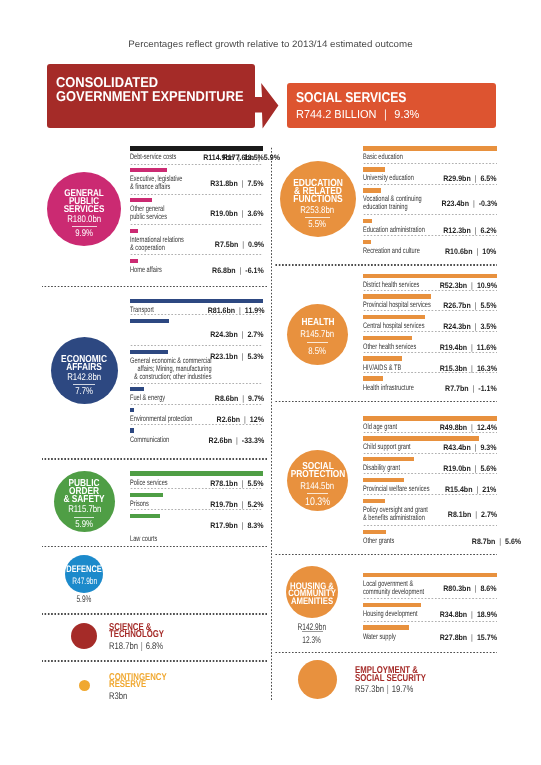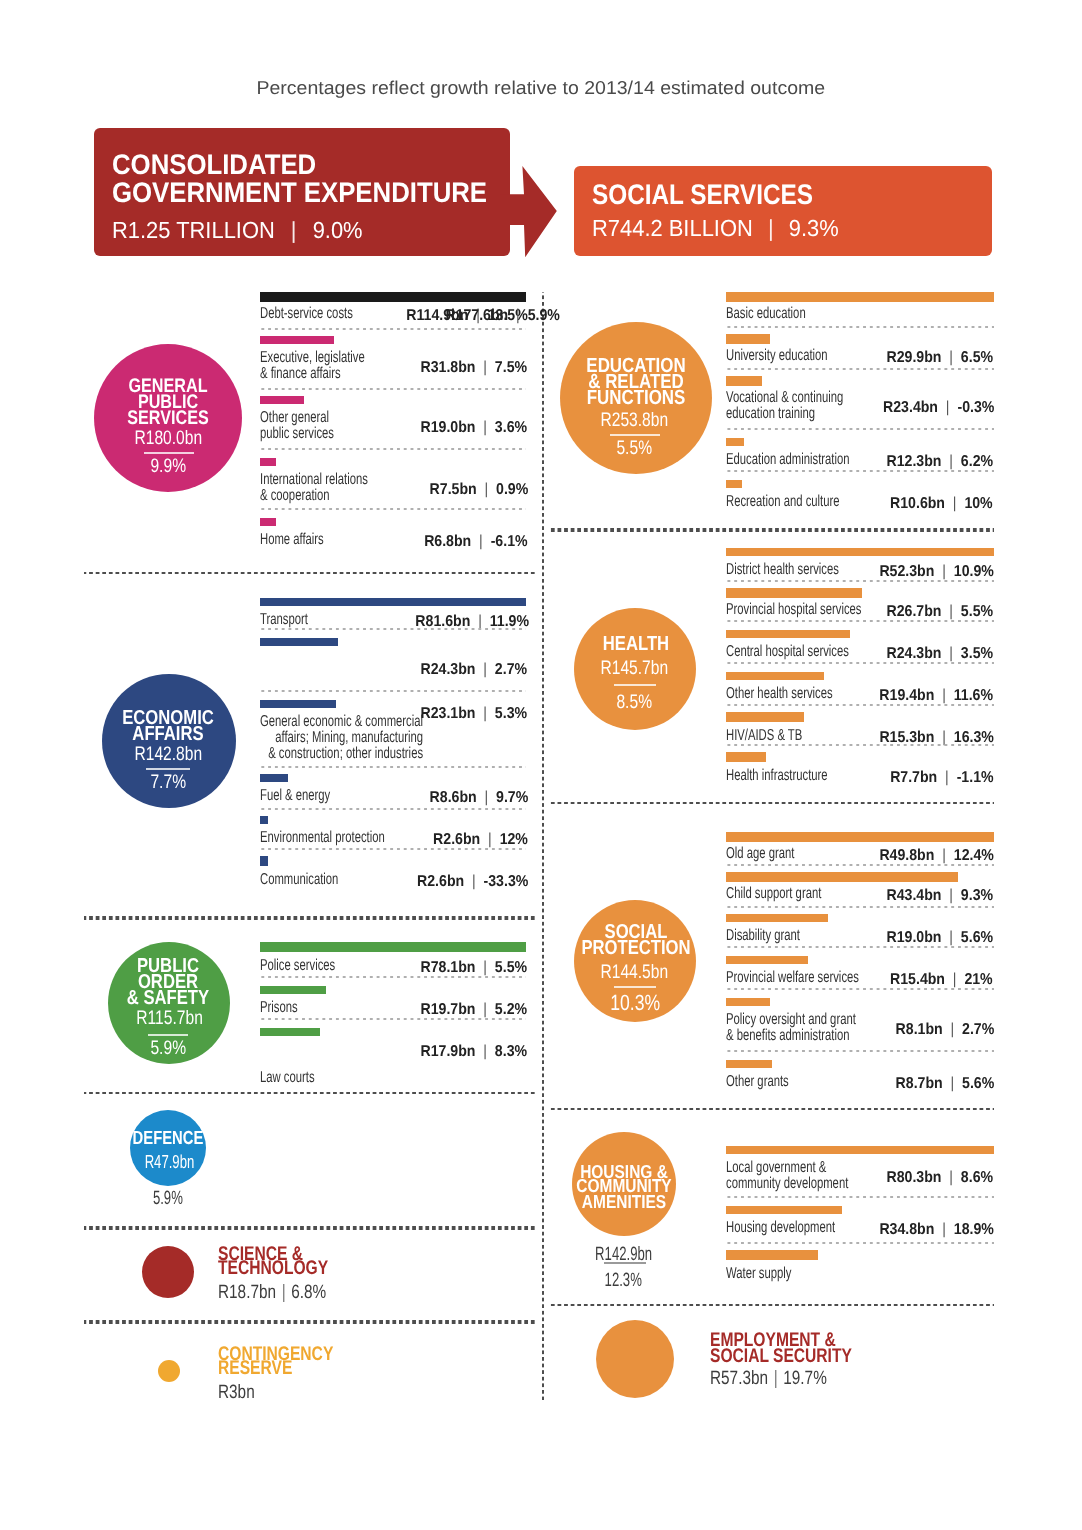--- a/index.html
+++ b/index.html
@@ -57,21 +57,20 @@
 </head>
 <body>
 
 <div id="stage">
     <div class="abs note"><i>Percentages reflect growth relative to 2013/14 estimated outcome</i></div>
     <div class="hdr hdrL" style="background:#a52b28">
       <div class="t" style="left:9.5px;top:12.8px;font-size:14.2px;line-height:13.45px;">
         <i>CONSOLIDATED</i>
         <i>GOVERNMENT EXPENDITURE</i>
       </div>
-      <div class="s" style="left:9.5px;top:44.6px;font-size:11.6px;"><span class="swrap2"><i>R1.25 TRILLION</i><i style="margin:0 8.5px;opacity:.9">|</i><i>9.0%</i></span></div>
     </div>
     <div class="hdr hdrR" style="background:#dd5430">
       <div class="t" style="left: 9.5px; top: 9.3px; font-size: 14.2px; line-height: 13.45px; --sx: 0.858;">
         <i>SOCIAL SERVICES</i>
       </div>
       <div class="s" style="left:9.0px;top:25.6px;font-size:11.6px;"><span class="swrap2"><i>R744.2 BILLION</i><i style="margin:0 8px;opacity:.9">|</i><i>9.3%</i></span></div>
     </div>
     <div class="arrow"><svg width="32" height="50" viewBox="0 0 32 50">
         <path d="M0 15.1 H12.0 L11.2 1.0 L28.4 23.5 L12.6 46.6 L12.0 30.5 H0 Z" fill="#a52b28"></path>
       </svg></div>
@@ -228,37 +227,38 @@
     <div class="bar" style="left:362.9px;top:477.60px;width:41.34px;background:#e8913e"></div>
     <div class="ilabel" style="left:362.9px;top:484.90px;"><i>Provincial welfare services</i></div>
     <div class="ival" style="left:0px;top:484.90px;width:496.8px;"><span class="vwrap"><i>R15.4bn</i><i style="margin:0 4.4px;font-weight:400;color:#555">|</i><i>21%</i></span></div>
     <div class="isep" style="left:362.9px;top:494.10px;width:133.7px;"></div>
     <div class="bar" style="left:362.9px;top:498.50px;width:21.75px;background:#e8913e"></div>
     <div class="ilabel" style="left:362.9px;top:505.80px;"><i>Policy oversight and grant</i><i>&amp; benefits administration</i></div>
     <div class="ival" style="left:0px;top:509.75px;width:496.8px;"><span class="vwrap"><i>R8.1bn</i><i style="margin:0 4.4px;font-weight:400;color:#555">|</i><i>2.7%</i></span></div>
     <div class="isep" style="left:362.9px;top:525.40px;width:133.7px;"></div>
     <div class="bar" style="left:362.9px;top:529.80px;width:23.36px;background:#e8913e"></div>
     <div class="ilabel" style="left:362.9px;top:537.10px;"><i>Other grants</i></div>
-    <div class="ival" style="left:0px;top:537.10px;width:496.8px;"><span class="vwrap"><i>R8.7bn</i><i style="margin:0 4.4px;font-weight:400;color:#555">|</i><i>5.6%</i></span></div>
+    <div class="ival" style="left:0px;top:537.10px;width:496.8px;padding-left:24px;"><span class="vwrap"><i>R8.7bn</i><i style="margin:0 4.4px;font-weight:400;color:#555">|</i><i>5.6%</i></span></div>
     <div class="circ" style="left:287.00px;top:449.80px;width:61px;height:61px;background:#e8913e"></div>
     <div class="abs cname2" style="left:262.5px;top:462.54px;width:110px;text-align:center;color:#fff;font-weight:bold;font-size:10.1px;line-height:7.98px;"><i>SOCIAL</i><i>PROTECTION</i></div>
     <div class="abs camt2" style="left:262.5px;top:482.70px;width:110px;text-align:center;color:#fff;font-size:9.75px;line-height:8px;"><i>R144.5bn</i></div>
     <div class="abs" style="left:307.37px;top:493.20px;width:20.3px;height:1.1px;background:rgba(255,255,255,.78);"></div>
     <div class="abs camt2" style="left:262.5px;top:498.30px;width:110px;text-align:center;color:#fff;font-size:11px;line-height:8px;"><i>10.3%</i></div>
     <div class="gsep" style="left:275px;top:651.70px;width:221.8px;"></div>
     <div class="bar" style="left:362.9px;top:572.90px;width:133.70px;background:#e8913e"></div>
     <div class="ilabel" style="left:362.9px;top:580.20px;"><i>Local government &amp;</i><i>community development</i></div>
     <div class="ival" style="left:0px;top:584.15px;width:496.8px;"><span class="vwrap"><i>R80.3bn</i><i style="margin:0 4.4px;font-weight:400;color:#555">|</i><i>8.6%</i></span></div>
     <div class="isep" style="left:362.9px;top:598.30px;width:133.7px;"></div>
     <div class="bar" style="left:362.9px;top:602.70px;width:57.94px;background:#e8913e"></div>
     <div class="ilabel" style="left:362.9px;top:610.00px;"><i>Housing development</i></div>
     <div class="ival" style="left:0px;top:610.00px;width:496.8px;"><span class="vwrap"><i>R34.8bn</i><i style="margin:0 4.4px;font-weight:400;color:#555">|</i><i>18.9%</i></span></div>
     <div class="isep" style="left:362.9px;top:620.90px;width:133.7px;"></div>
     <div class="bar" style="left:362.9px;top:625.30px;width:46.29px;background:#e8913e"></div>
     <div class="ilabel" style="left:362.9px;top:632.60px;"><i>Water supply</i></div>
+    <div class="ival" style="left:0px;top:632.60px;width:496.8px;"><span class="vwrap"><i>R27.8bn</i><i style="margin:0 4.4px;font-weight:400;color:#555">|</i><i>15.7%</i></span></div>
     <div class="circ" style="left:286.00px;top:566.40px;width:52px;height:52px;background:#e8913e"></div>
     <div class="abs cname2" style="left:257px;top:581.76px;width:110px;text-align:center;color:#fff;font-weight:bold;font-size:9.4px;line-height:7.43px;"><i>HOUSING &amp;</i><i>COMMUNITY</i><i>AMENITIES</i></div>
     <div class="below" style="left:262px;top:621.80px;width:100px;font-size:9.6px;color:#3d3d3d;"><i>R142.9bn</i></div>
     <div class="abs" style="left:301.5px;top:631.00px;width:21px;height:1.1px;background:#9a9a9a;"></div>
     <div class="below" style="left:262px;top:634.90px;width:100px;font-size:9.6px;color:#3d3d3d;"><i>12.3%</i></div>
     <div class="circ" style="left:298.00px;top:659.50px;width:39px;height:39px;background:#e8913e"></div>
     <div class="sideT" style="left:355px;top:667.20px;color:#a52b28"><i>EMPLOYMENT &amp;</i><i>SOCIAL SECURITY</i></div>
     <div class="sideA" style="left:355px;top:683.90px;"><span class="swrap"><i>R57.3bn</i><i style="margin:0 3.5px;color:#777">|</i><i>19.7%</i></span></div>
   </div>
 

